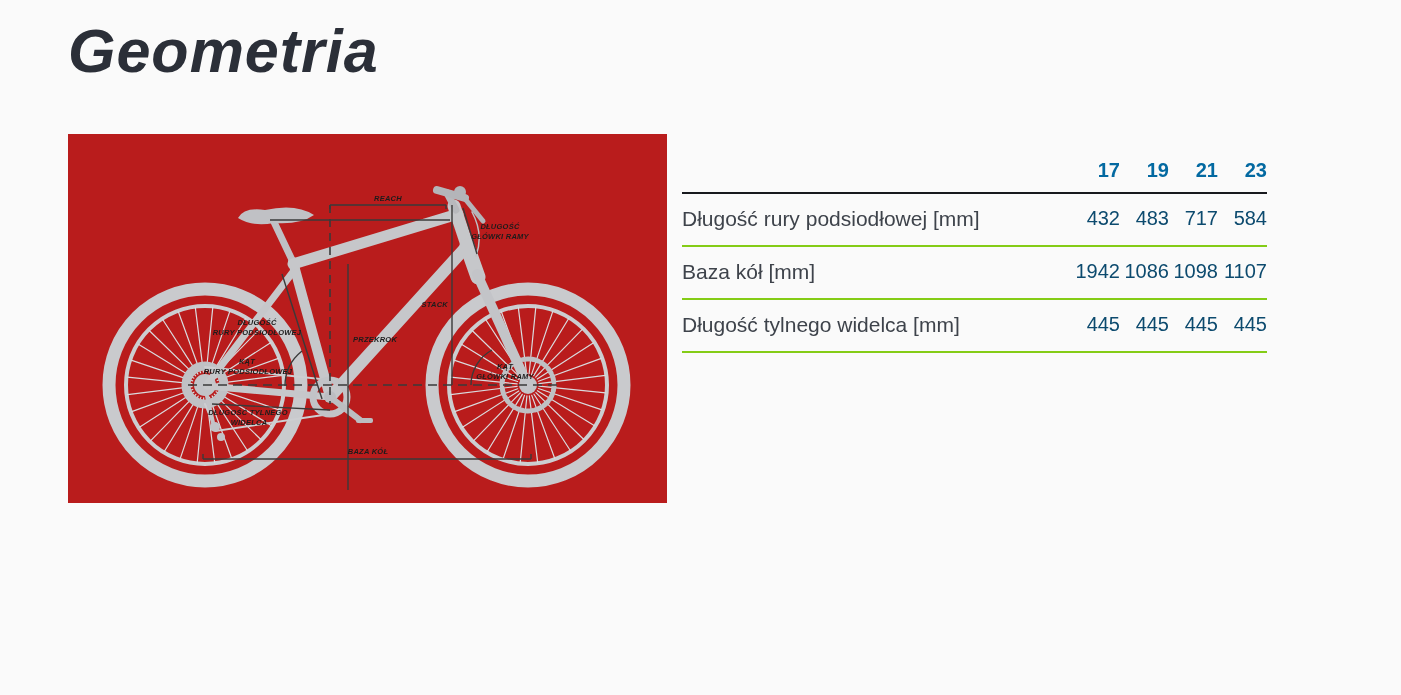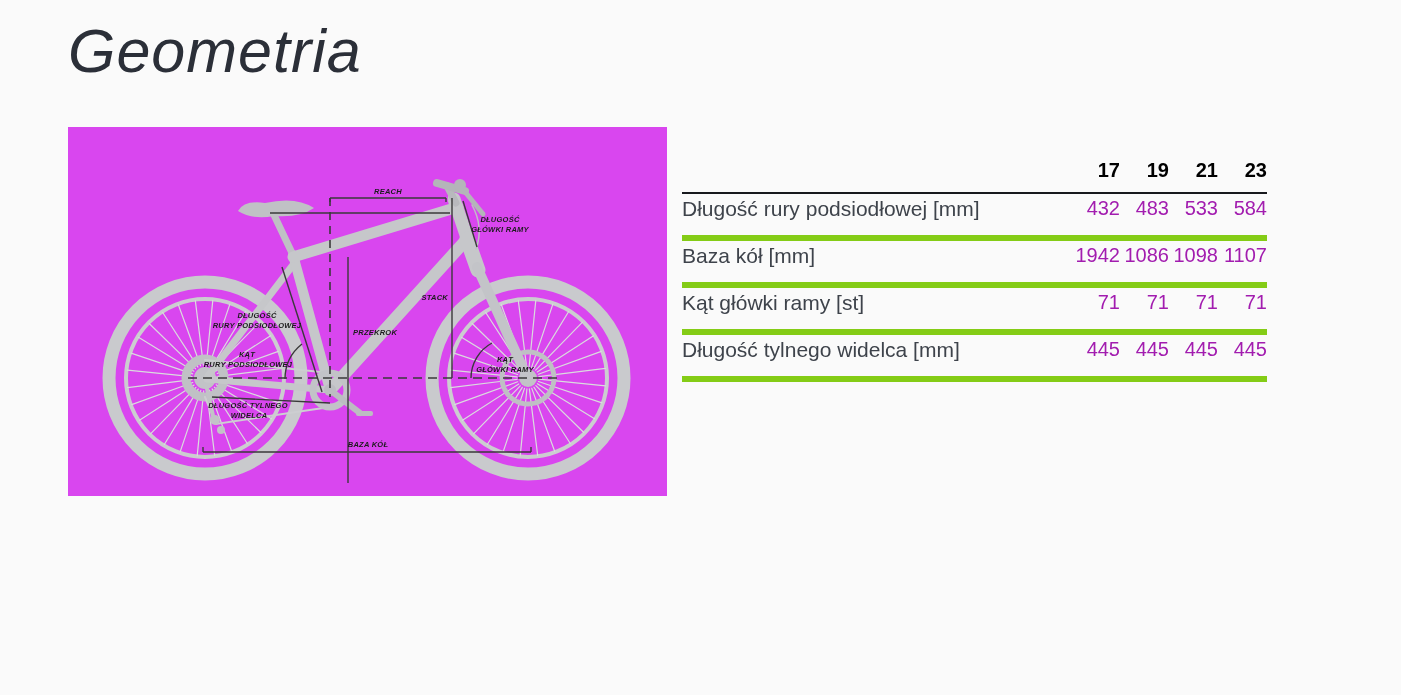--- a/index.html
+++ b/index.html
@@ -4,50 +4,50 @@
 <style>
   * { margin:0; padding:0; box-sizing:border-box; }
   html,body { width:1401px; height:695px; overflow:hidden; }
   body {
     background:#fafafa;
     font-family:"Liberation Sans", sans-serif;
     position:relative;
   }
   .page-title {
     position:absolute; left:68px; top:16px;
-    font-size:61px; font-style:italic; font-weight:400;
+    font-size:61px; font-style:italic; font-weight:700;
     color:#2b2f38; letter-spacing:1px;
   }
   .diagram-panel {
-    position:absolute; left:68px; top:127px;
+    position:absolute; left:68px; top:134px;
     width:599px; height:369px;
-    background:#d946ef;
+    background:#b91c1c;
   }
   .geo-table {
     position:absolute; left:682px; top:148px;
     width:585px; border-collapse:collapse; table-layout:fixed;
   }
   .geo-table col.c-label { width:389px; }
   .geo-table col.c-val { width:49px; }
   .geo-table th {
-    font-size:20px; font-weight:bold; color:#000000;
+    font-size:20px; font-weight:bold; color:#0369a1;
     text-align:right; vertical-align:bottom;
     padding:0 0 10px 0; height:45px;
     border-bottom:2px solid #17191d;
   }
   .geo-table td {
-    border-bottom:6px solid #84cc16;
+    border-bottom:2px solid #84cc16;
     vertical-align:top; line-height:27px;
-    padding-top:1px; padding-bottom:13px;
+    padding-top:11px; padding-bottom:13px;
   }
   .geo-table td.lbl {
     font-size:21px; color:#3e434b; padding-right:70px;
   }
   .geo-table td.val {
-    font-size:20px; color:#a21caf; text-align:right;
+    font-size:20px; color:#0c4a6e; text-align:right;
   }
   
   text.ann {
     font-family:"Liberation Sans", sans-serif;
     font-size:7.5px; font-weight:bold; font-style:italic;
     fill:#1c1c1c; letter-spacing:.25px;
   }
 </style>
 </head>
 <body>
@@ -224,38 +224,31 @@
       <th>19</th>
       <th>21</th>
       <th>23</th>
     </tr>
   </thead>
   <tbody>
     <tr>
       <td class="lbl">Długość rury podsiodłowej [mm]</td>
       <td class="val">432</td>
       <td class="val">483</td>
-      <td class="val">533</td>
+      <td class="val">717</td>
       <td class="val">584</td>
     </tr>
     <tr>
       <td class="lbl">Baza kół [mm]</td>
       <td class="val">1942</td>
       <td class="val">1086</td>
       <td class="val">1098</td>
       <td class="val">1107</td>
     </tr>
     <tr>
-      <td class="lbl">Kąt główki ramy [st]</td>
-      <td class="val">71</td>
-      <td class="val">71</td>
-      <td class="val">71</td>
-      <td class="val">71</td>
-    </tr>
-    <tr>
       <td class="lbl">Długość tylnego widelca [mm]</td>
       <td class="val">445</td>
       <td class="val">445</td>
       <td class="val">445</td>
       <td class="val">445</td>
     </tr>
   </tbody>
 </table>
 
 </body></html>

